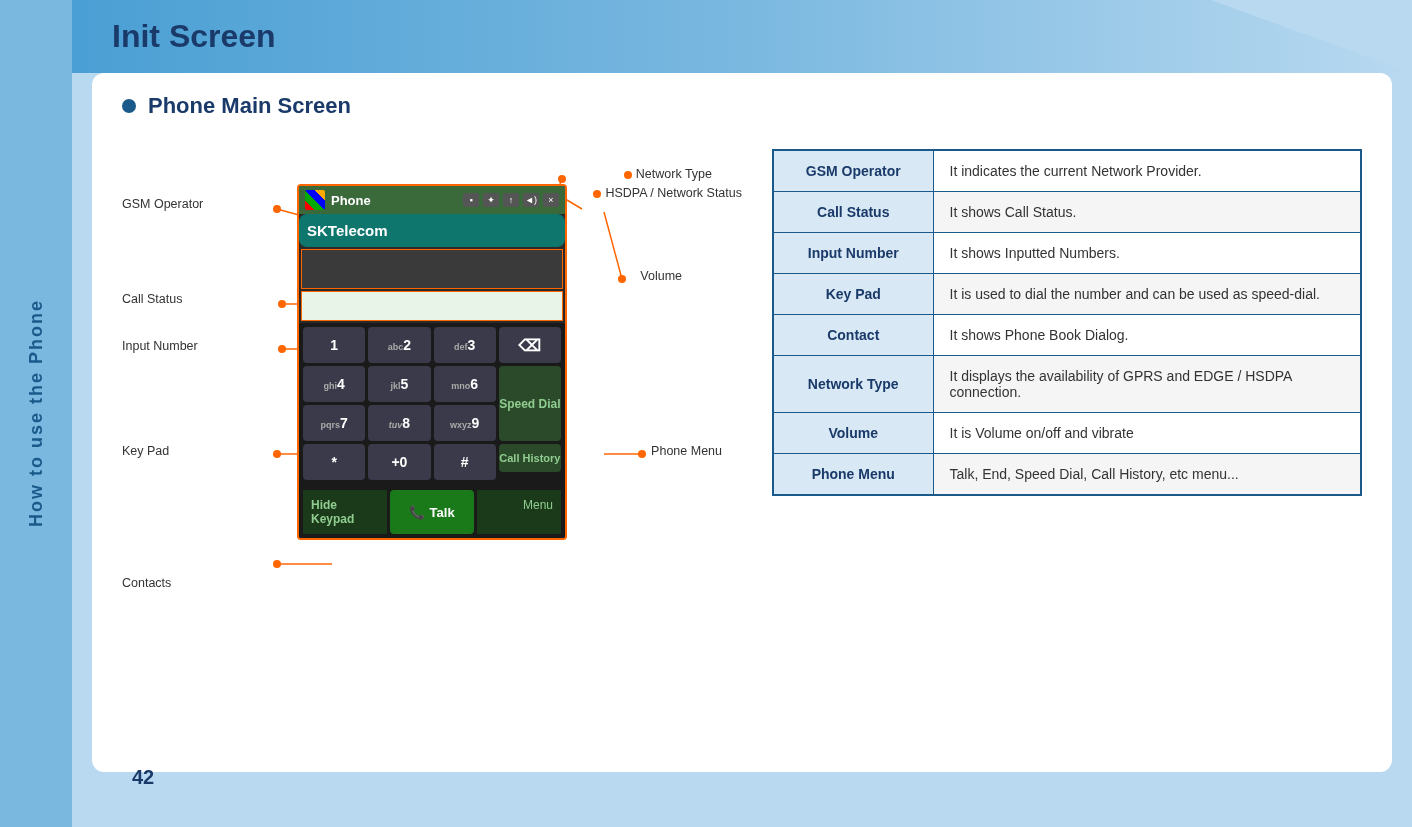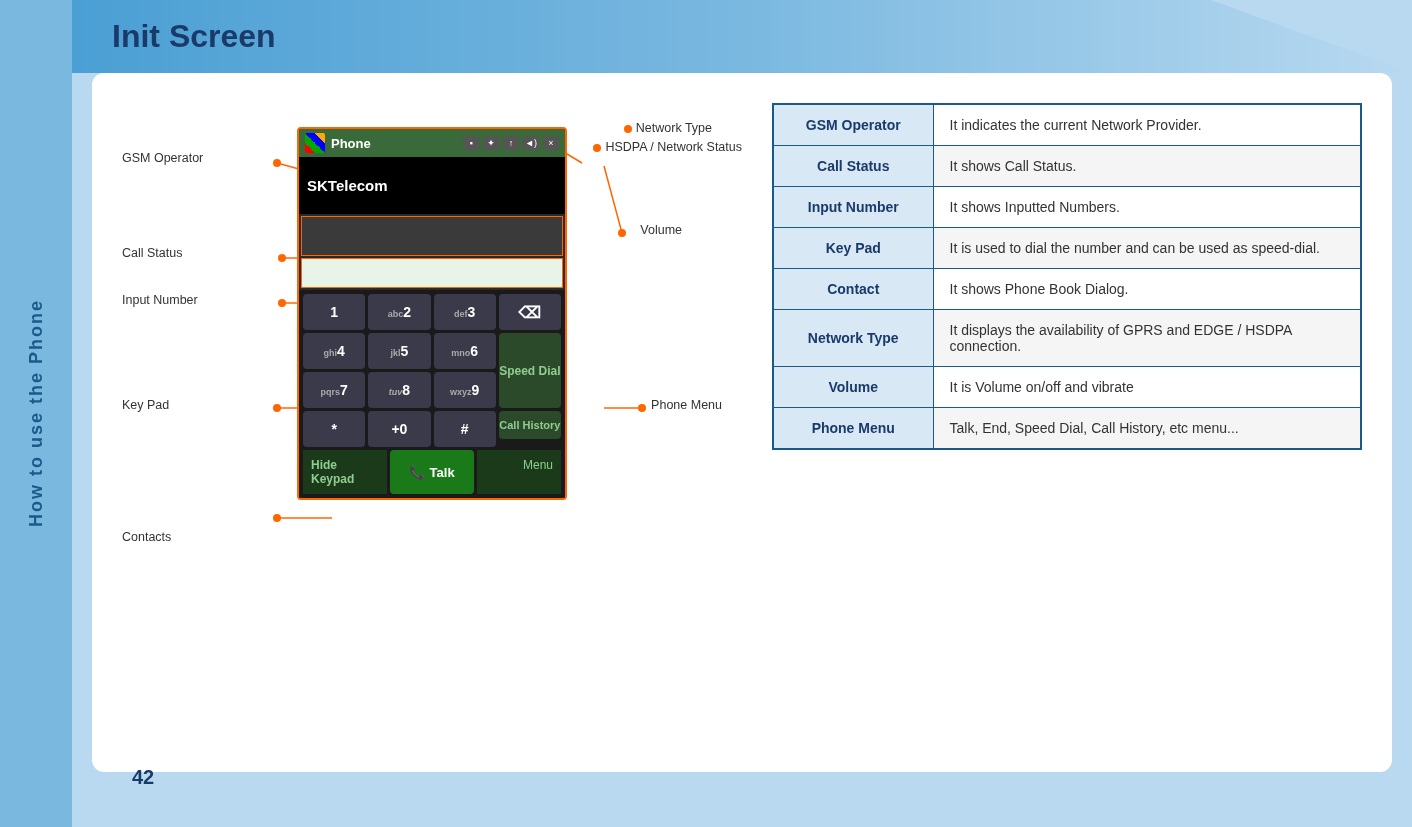--- a/index.html
+++ b/index.html
@@ -148,25 +148,26 @@
       font-size: 9px;
       width: 16px;
       height: 14px;
       display: flex;
       align-items: center;
       justify-content: center;
       border-radius: 2px;
     }
 
     .phone-operator {
-      background: #000000;
+      background: #0f766e;
       color: white;
-      padding: 20px 8px;
+      padding: 8px 8px;
       font-size: 15px;
       font-weight: bold;
+      border-radius: 8px;
     }
 
     .call-status-bar {
       background: #3a3a3a;
       height: 40px;
       margin: 2px;
       border: 1px solid #ff6600;
     }
 
     .input-number-bar {
@@ -290,21 +291,21 @@
       top: 0;
       left: 0;
       width: 100%;
       height: 100%;
       pointer-events: none;
     }
 
     .phone-container {
       position: absolute;
       left: 175px;
-      top: 24px;
+      top: 35px;
     }
 
     .lbl {
       position: absolute;
       font-size: 12.5px;
       color: #333;
       white-space: nowrap;
     }
   </style>
 </head>
@@ -315,20 +316,24 @@
 </div>
 
 <div class="main-content">
 
   <div class="title-bar">
     <h1>Init Screen</h1>
   </div>
 
   <div class="content-area">
 
+    <div class="section-title">
+      <div class="bullet"></div>
+      <h2>Phone Main Screen</h2>
+    </div>
 
     <div class="main-layout">
 
       <div class="phone-diagram">
         <div class="diagram-wrapper">
 
           <svg class="diagram-svg">
 
             <line x1="155" y1="60" x2="210" y2="75" stroke="#ff6600" stroke-width="1.5"></line>
             <circle cx="155" cy="60" r="4" fill="#ff6600"></circle>
@@ -445,21 +450,21 @@
                     </div>
                 </div>
 
                 <div style="display:grid;grid-template-columns:repeat(3,1fr) 1fr;gap:3px;margin-bottom:3px;">
                   <div class="key">*</div>
                   <div class="key">+0</div>
                   <div class="key">#</div>
                   <div class="key" style="background:#2a4a2a;color:#90cc90;font-size:11px;height:28px;display:flex;align-items:center;justify-content:center;text-align:center;">Call History</div>
                 </div>
 
-                <div style="display:grid;grid-template-columns:1fr 1fr 1fr;gap:3px;margin-top:3px;">
+                <div style="display:grid;grid-template-columns:1fr 1fr 1fr;gap:3px;margin-top:10px;">
                   <div class="btn-hide" style="background:#1a3a1a;color:#90cc90;padding:8px;font-size:12px;text-align:left;">
                     <span>Hide Keypad</span>
                   </div>
                   <div class="btn-talk" style="background:#1a7a1a;color:white;font-size:13px;font-weight:bold;display:flex;align-items:center;justify-content:center;gap:4px;padding:8px;border-radius:4px;">
                     <span>📞</span>
                       <span>Talk</span>
                   </div>
                   <div class="btn-menu" style="background:#1a3a1a;color:#90cc90;padding:8px;font-size:12px;text-align:right;">
                     <span>Menu</span>
                   </div>

